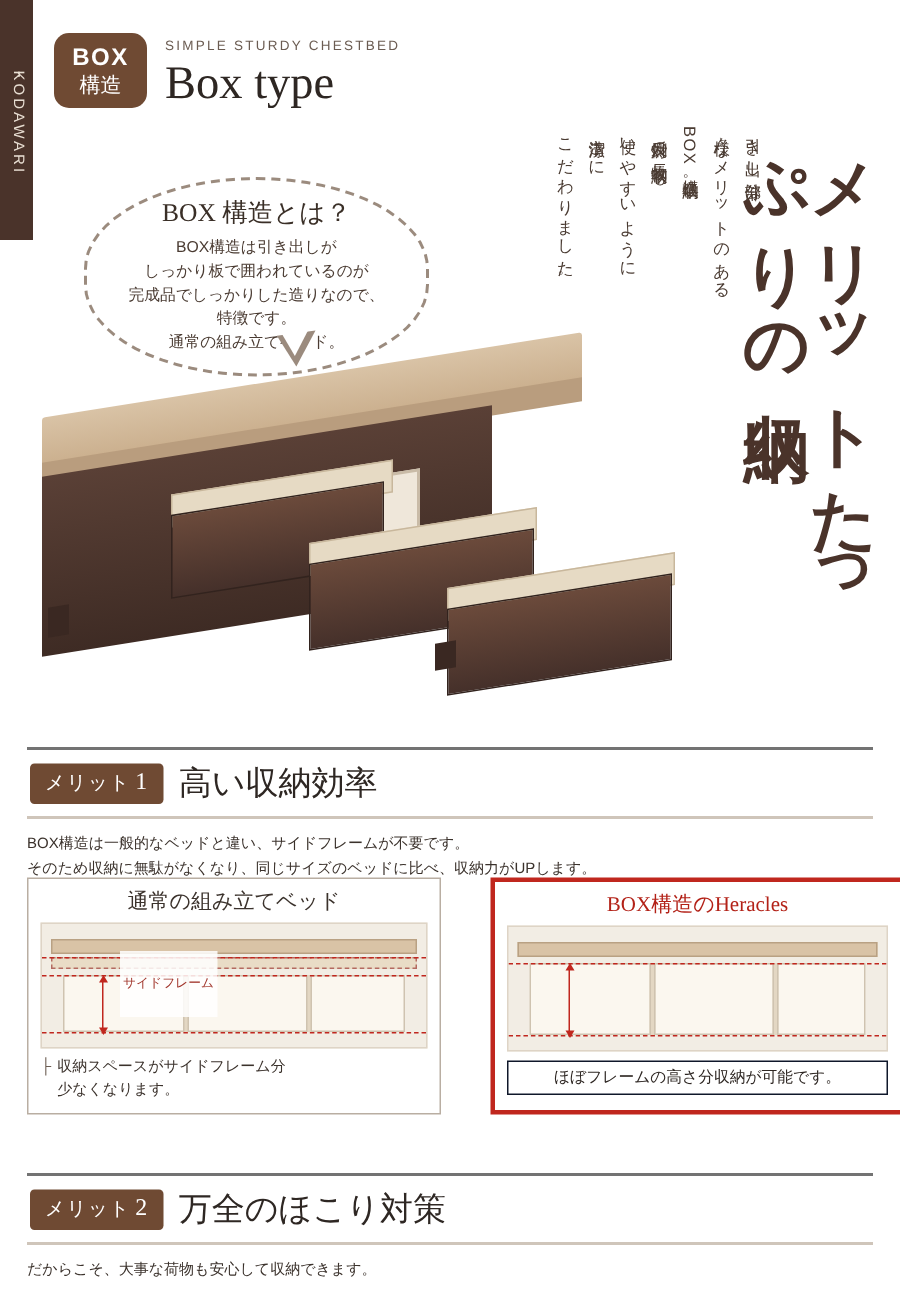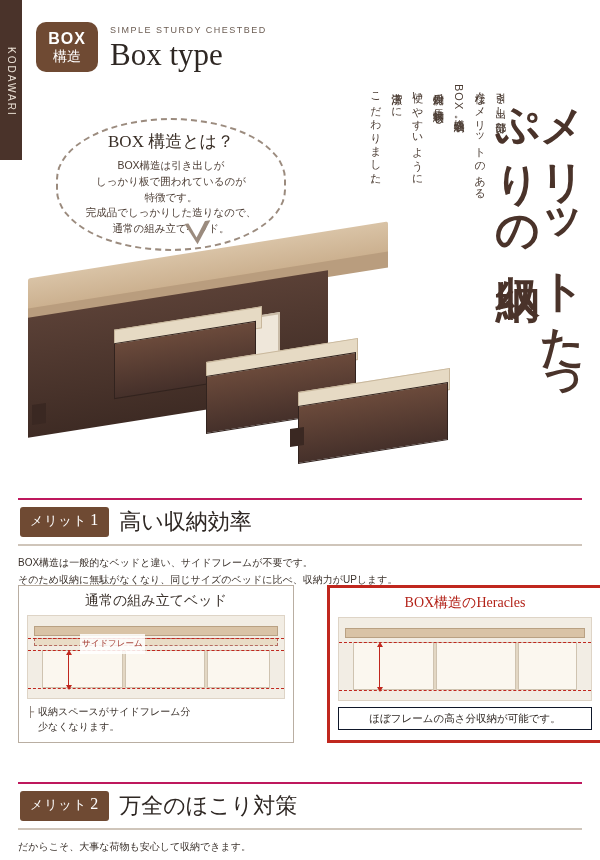--- a/index.html
+++ b/index.html
@@ -204,22 +204,23 @@
   .bed-leg.l2 { left: 280px; top: 200px; width: 14px; height: 18px; }
 
   
   .merit-sec {
     position: absolute;
     left: 18px;
     width: 564px;
   }
   .merit-hd {
     display: flex;
+    align-items: center;
     gap: 10px;
-    border-top: 2px solid #be185d;
+    border-top: 2px solid #737373;
     border-bottom: 2px solid #cfc5ba;
     padding: 7px 2px;
   }
   .merit-tag {
     background: #6f4a33;
     color: #fff;
     font-size: 13px;
     padding: 4px 10px 5px;
     border-radius: 3px;
     letter-spacing: 1px;
@@ -319,21 +320,21 @@
     border-left: 3px solid transparent;
     border-right: 3px solid transparent;
   }
   .arrow-v:before { top: -4px; border-bottom: 5px solid #c0271e; }
   .arrow-v:after { bottom: -4px; border-top: 5px solid #c0271e; }
   .frame-label {
     position: absolute;
     font-size: 8.5px;
     color: #a1352b;
     background: rgba(255,255,255,.85);
-    padding: 4px 2px;
+    padding: 16px 2px;
   }
   .panel-note {
     margin-top: 6px;
     font-size: 10px;
     line-height: 1.45;
     color: #3b322c;
     display: flex;
     gap: 4px;
   }
   .panel-note .bar { color: #6b5c52; }
@@ -375,22 +376,22 @@
   <div class="col">反対側の長物収納も</div>
   <div class="col">使いやすいように</div>
   <div class="col">清潔さに</div>
   <div class="col">こだわりました。</div>
 </div>
 
 <div class="bubble">
   <div class="b-title">BOX 構造とは？</div>
   <div class="b-line">BOX構造は引き出しが</div>
   <div class="b-line">しっかり板で囲われているのが</div>
+  <div class="b-line">完成品でしっかりした造りなので、</div>
   <div class="b-line">特徴です。</div>
-  <div class="b-line">完成品でしっかりした造りなので、</div>
   <div class="b-line">通常の組み立てベッド。</div>
 </div>
 <div class="bubble-tail"></div>
 
 <div class="photo">
   <div class="bed-top"></div>
   <div class="bed-top2"></div>
   <div class="bed-body"></div>
   <div class="bed-inner"></div>
   <div class="drawer-open o1"></div>

